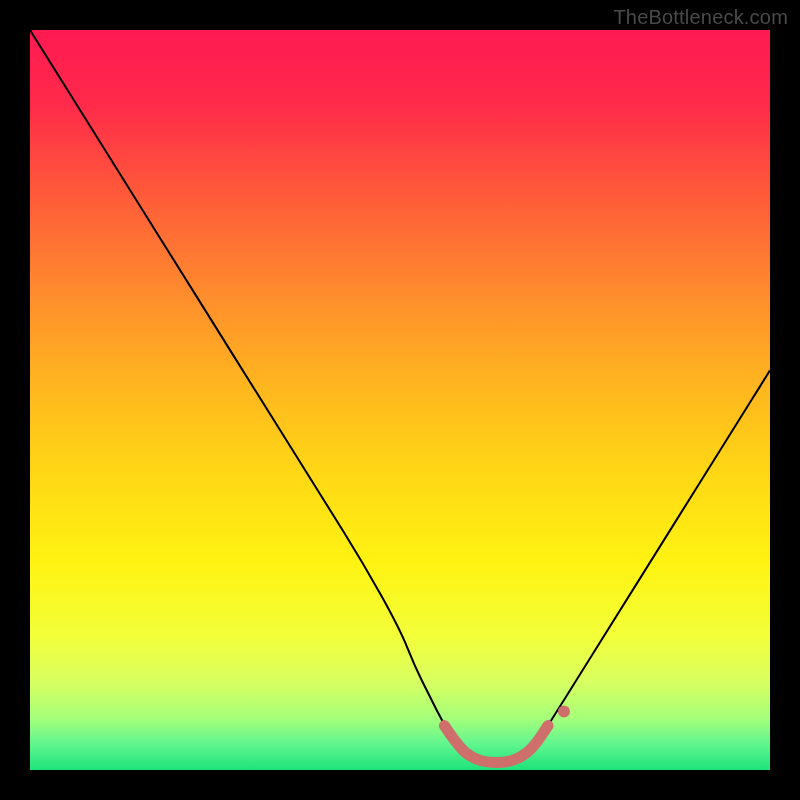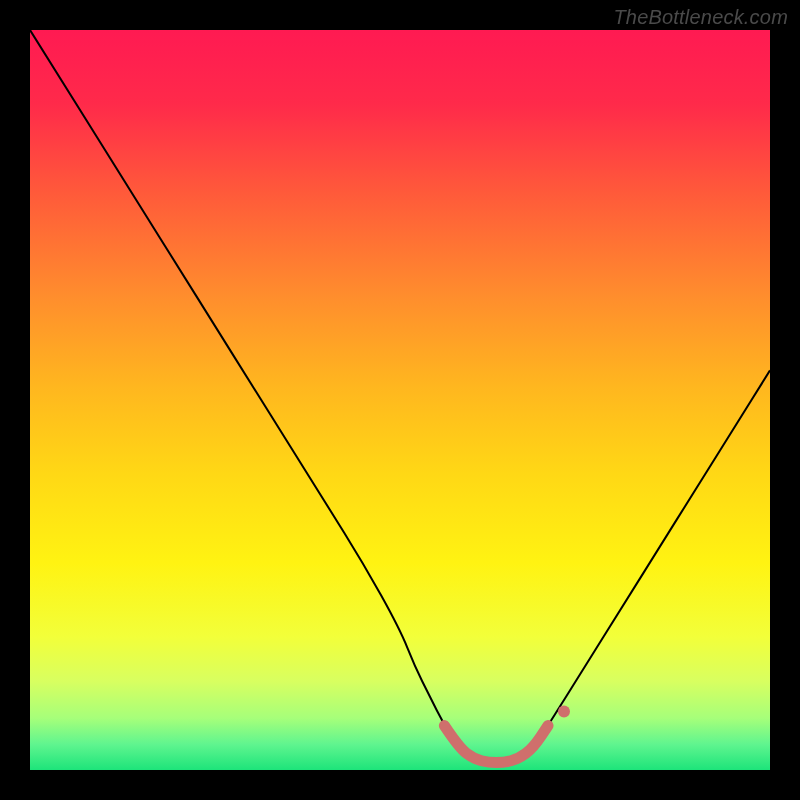--- a/index.html
+++ b/index.html
@@ -9,21 +9,20 @@
     height: 800px;
     background: #000;
     overflow: hidden;
     font-family: Arial, Helvetica, sans-serif;
   }
   .stage {
     position: relative;
     width: 800px;
     height: 800px;
     background: #000;
-    font-style: italic;
   }
   .plot-area {
     position: absolute;
     left: 30px;
     top: 30px;
     width: 740px;
     height: 740px;
     overflow: hidden;
   }
   .watermark {

